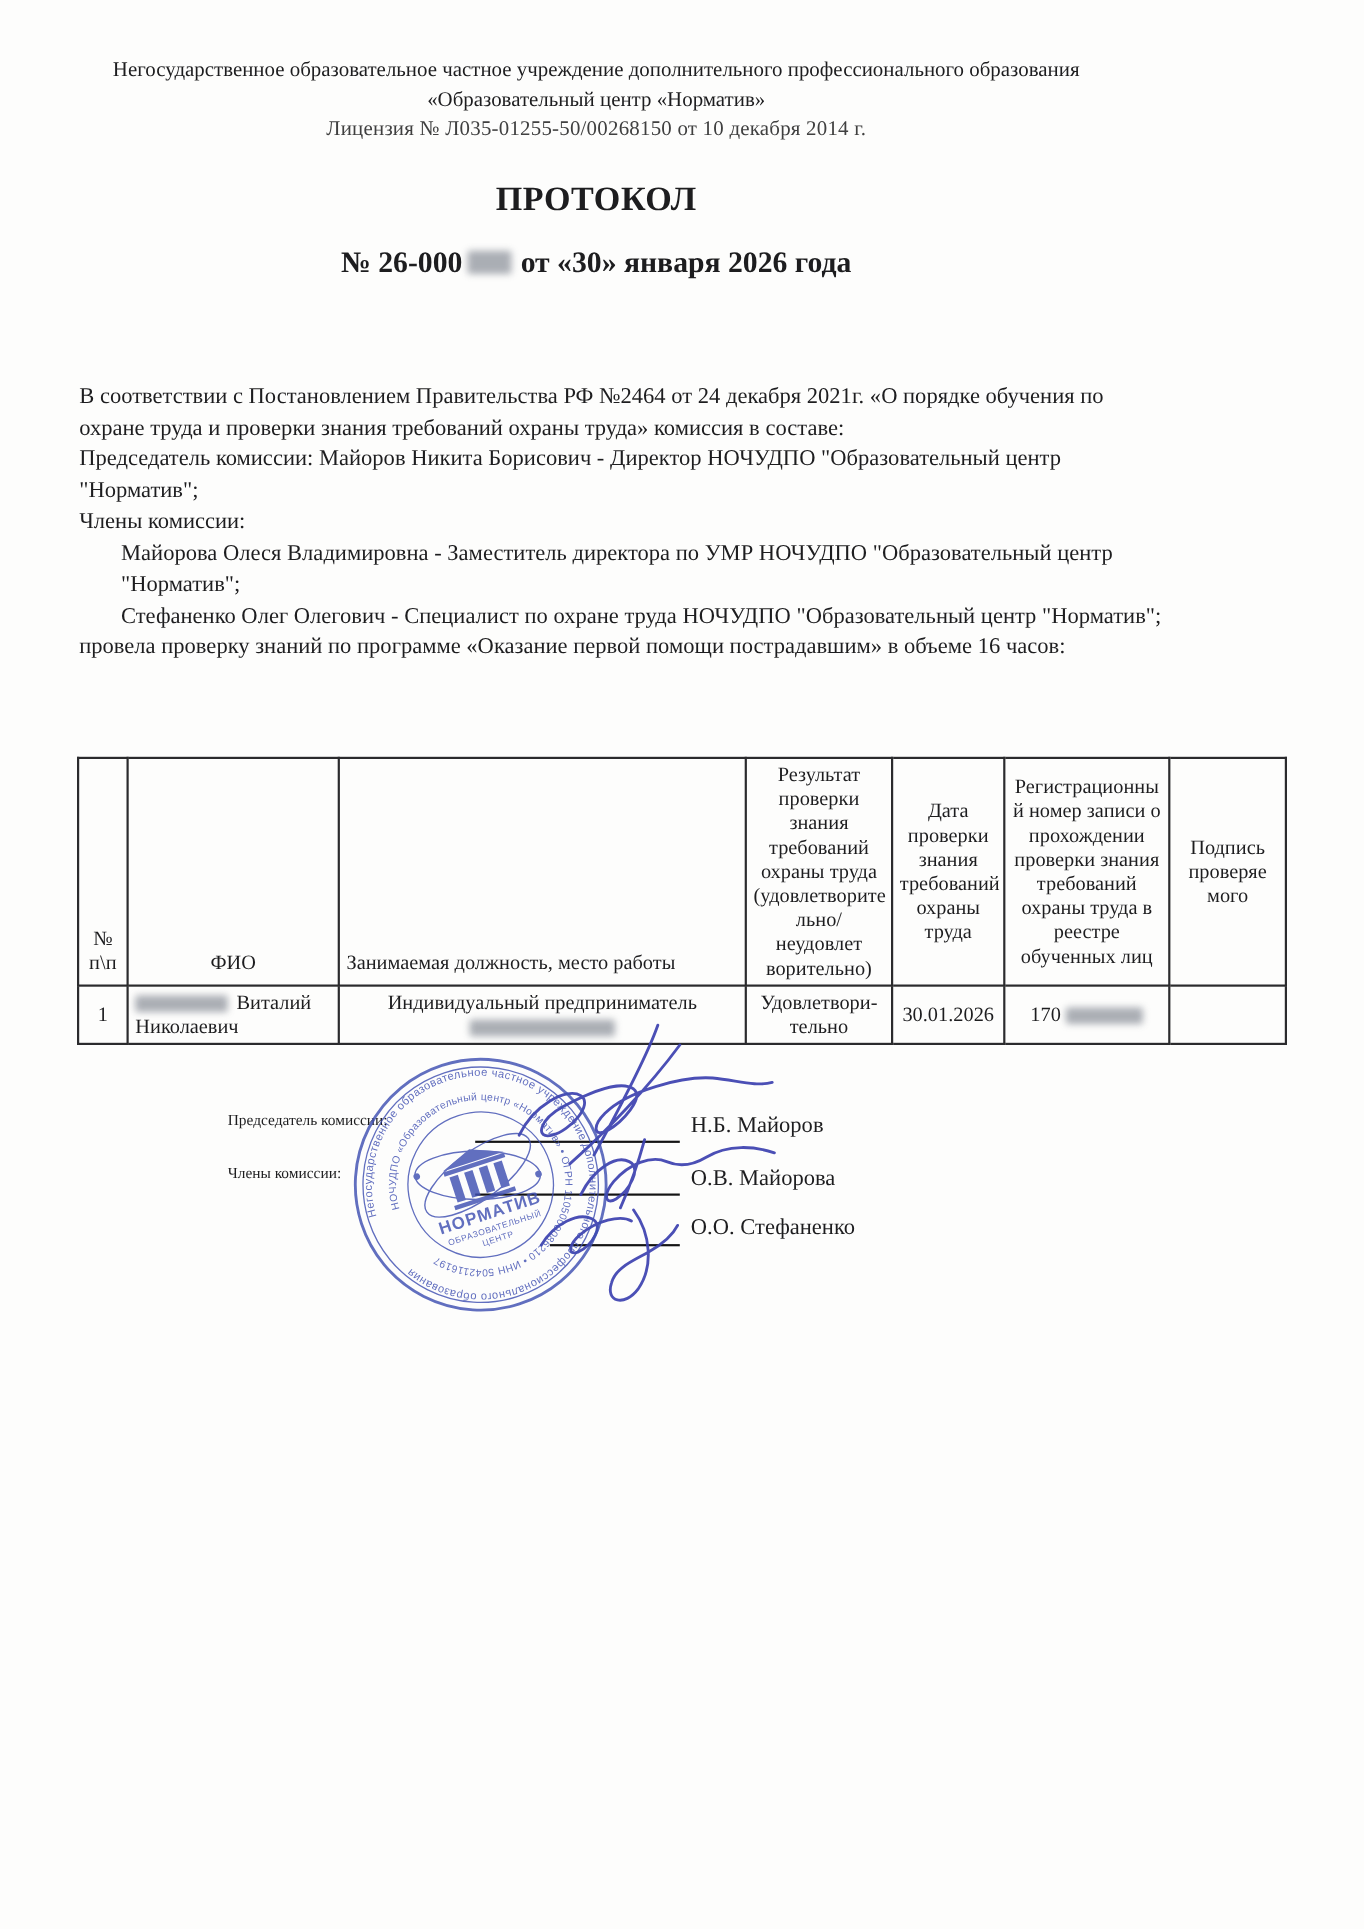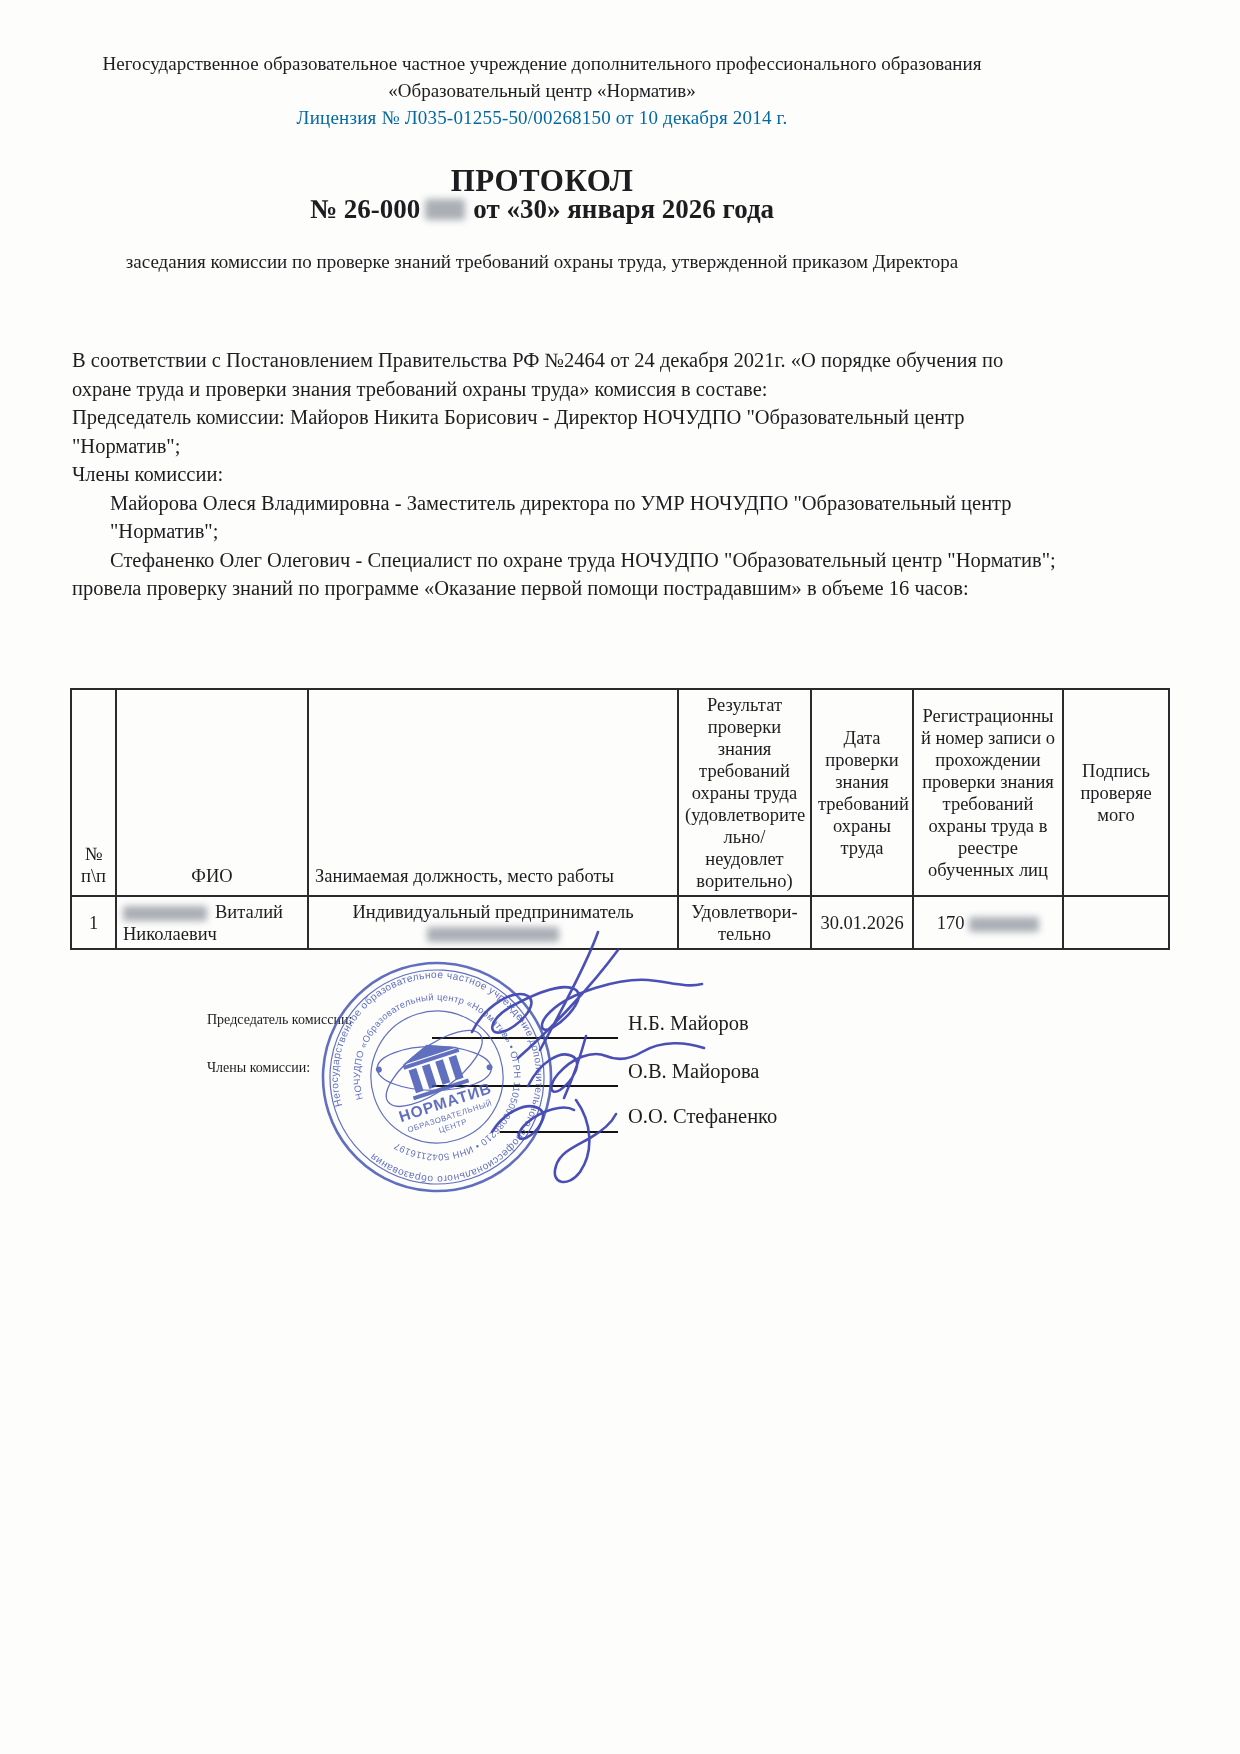--- a/index.html
+++ b/index.html
@@ -8,25 +8,25 @@
     width:1240px;height:1754px;
     background:#fdfdfc;
     margin:0 auto;
     font-family:"Liberation Serif","DejaVu Serif",serif;
     color:#1d1d1f;
     overflow:hidden;
   }
   
   .org-header{position:absolute;top:50px;left:72px;width:940px;text-align:center;
     font-size:19px;line-height:27px;}
-  .org-header .license{letter-spacing:.2px;color:#0369a1;}
+  .org-header .license{letter-spacing:.2px;color:#404040;}
   
   .doc-title{position:absolute;top:163px;left:72px;width:940px;text-align:center;
     font-size:31px;font-weight:bold;letter-spacing:.5px;}
-  .doc-number{position:absolute;top:194px;left:72px;width:940px;text-align:center;
+  .doc-number{position:absolute;top:223px;left:72px;width:940px;text-align:center;
     font-size:27px;font-weight:bold;}
   .subtitle{position:absolute;left:72px;width:940px;text-align:center;font-size:19px;line-height:26px;}
   .subtitle.l1{top:249px;}
   .subtitle.l2{top:275px;}
   
   .redact{display:inline-block;background:#8f949d;border-radius:2px;
     filter:blur(3.5px);opacity:.75;vertical-align:-3px;}
   .redact.num{width:40px;height:21px;margin:0 8px 0 5px;vertical-align:-2px;}
   .redact.fio{width:84px;height:15px;margin-right:8px;}
   .redact.pos{display:block;width:132px;height:15px;margin:4px auto 2px auto;}
@@ -70,21 +70,20 @@
 <div class="page">
 
   <div class="org-header">
     <div>Негосударственное образовательное частное учреждение дополнительного профессионального образования</div>
     <div>«Образовательный центр «Норматив»</div>
     <div class="license">Лицензия № Л035-01255-50/00268150 от 10 декабря 2014 г.</div>
   </div>
 
   <div class="doc-title">ПРОТОКОЛ</div>
   <div class="doc-number"><span>№ 26-000</span><span class="redact num"></span><span>от «30» января 2026 года</span></div>
-  <div class="subtitle l1">заседания комиссии по проверке знаний требований охраны труда, утвержденной приказом Директора</div>
 
   <div class="body-text">
     <p>В соответствии с  Постановлением Правительства РФ №2464 от 24 декабря 2021г. «О порядке обучения по
 охране труда и проверки знания требований охраны труда» комиссия в составе:</p>
     <p>Председатель комиссии: Майоров Никита Борисович  - Директор НОЧУДПО "Образовательный центр
 "Норматив";</p>
     <p>Члены комиссии:</p>
     <p class="indent">Майорова Олеся Владимировна - Заместитель директора по УМР НОЧУДПО "Образовательный центр
 "Норматив";</p>
     <p class="indent">Стефаненко Олег Олегович - Специалист по охране труда НОЧУДПО "Образовательный центр "Норматив";</p>

